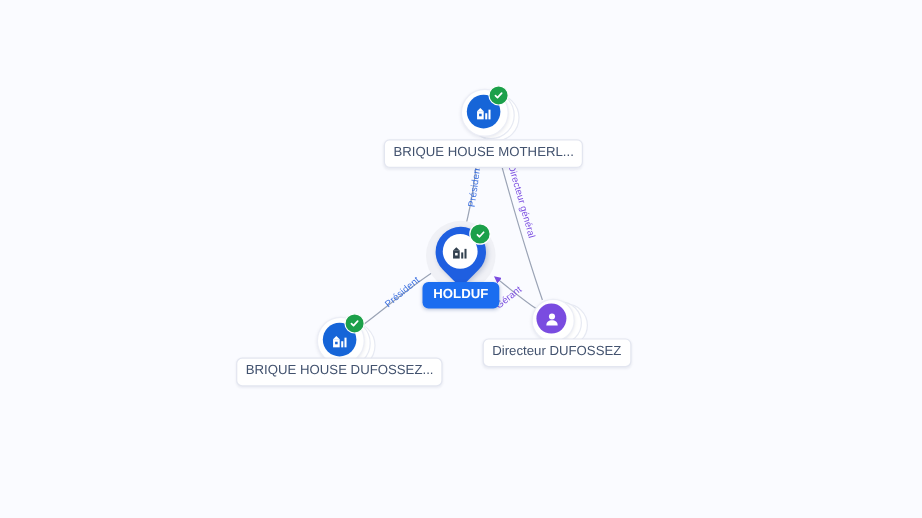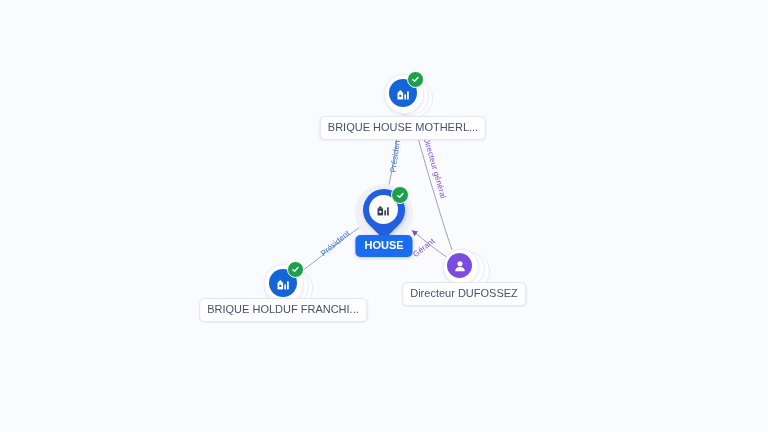--- a/index.html
+++ b/index.html
@@ -282,21 +282,21 @@
         <rect x="11" y="11" width="2" height="6" fill="#ffffff"></rect>
         <rect x="14.2" y="7.5" width="2" height="9.5" fill="#ffffff"></rect>
       </svg>
     </div>
     <div class="badge-check">
       <svg width="9" height="9" viewBox="0 0 12 12">
         <path d="M2.5 6.2 L4.8 8.4 L9.4 3.4" fill="none" stroke="#ffffff" stroke-width="1.9" stroke-linecap="round" stroke-linejoin="round"></path>
       </svg>
     </div>
   </div>
-  <div class="node-label" style="left:283px; top:298px;">BRIQUE HOLDUF FRANCHI...</div>
+  <div class="node-label" style="left:283px; top:298px;">BRIQUE HOUSE DUFOSSEZ...</div>
 
   <div class="person-node" style="left:464px; top:266px;">
     <div class="person-stack p3"></div>
     <div class="person-stack p2"></div>
     <div class="person-disc"></div>
     <div class="person-inner">
       <svg width="14" height="14" viewBox="0 0 16 16">
         <circle cx="8" cy="5.4" r="2.9" fill="#ffffff"></circle>
         <path d="M2.6 14 C2.6 10.4 5.0 9.0 8 9.0 C11 9.0 13.4 10.4 13.4 14 z" fill="#ffffff"></path>
       </svg>
@@ -315,15 +315,15 @@
         <rect x="11" y="11" width="2" height="6" fill="#33414f"></rect>
         <rect x="14.2" y="7.5" width="2" height="9.5" fill="#33414f"></rect>
       </svg>
     </div>
     <div class="pin-badge">
       <svg width="9" height="9" viewBox="0 0 12 12">
         <path d="M2.5 6.2 L4.8 8.4 L9.4 3.4" fill="none" stroke="#ffffff" stroke-width="1.9" stroke-linecap="round" stroke-linejoin="round"></path>
       </svg>
     </div>
   </div>
-  <div class="pin-chip" style="left:384px; top:235px;">HOUSE</div>
+  <div class="pin-chip" style="left:384px; top:235px;">HOLDUF</div>
 
 </div>
 
 </body></html>

